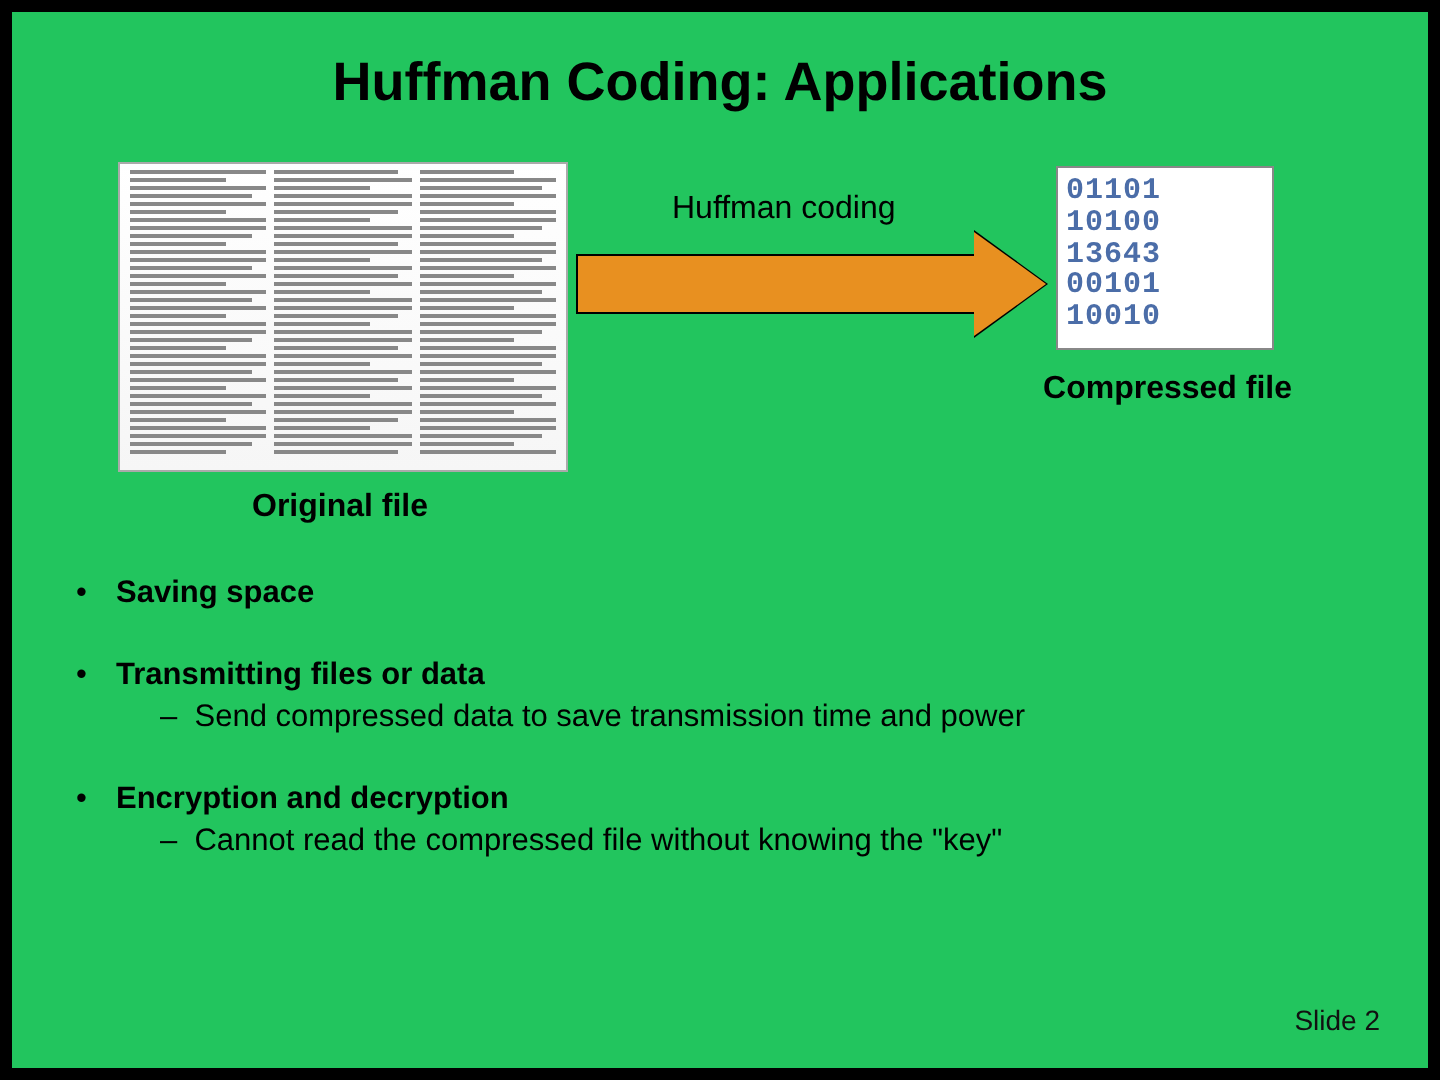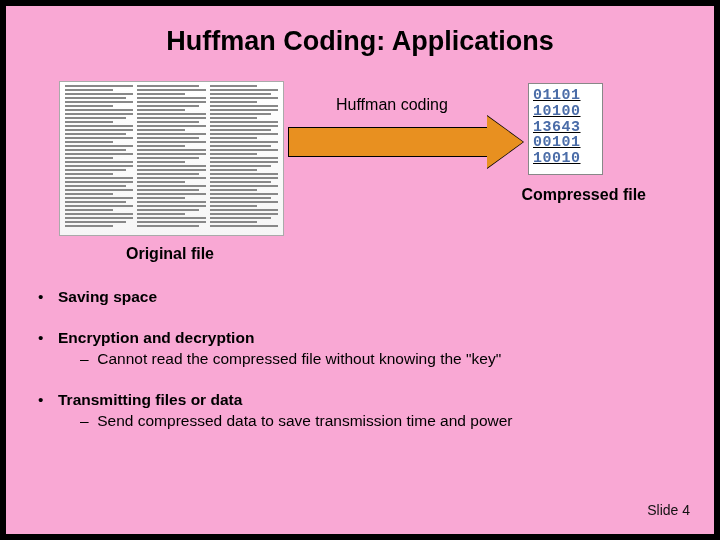--- a/index.html
+++ b/index.html
@@ -7,21 +7,21 @@
     width: 720px;
     height: 540px;
     background: #000;
     font-family: Arial, Helvetica, sans-serif;
     overflow: hidden;
   }
   .slide {
     position: absolute;
     left: 6px; top: 6px;
     width: 708px; height: 528px;
-    background: #f9a8d4;
+    background: #22c55e;
   }
   .title {
     font-size: 27px;
     font-weight: bold;
     text-align: center;
     color: #000;
     padding-top: 20px;
   }
   .diagram {
     position: relative;
@@ -82,26 +82,25 @@
   .arrow-label {
     position: absolute;
     left: 330px; top: 27px;
     font-size: 16px;
     font-weight: normal;
     color: #000;
   }
   .comp-img {
     position: absolute;
     left: 522px; top: 14px;
-    width: 75px; height: 92px;
+    width: 109px; height: 92px;
     border: 1px solid #888;
     background: #fff;
     padding: 4px 2px 0 4px;
     line-height: 1.05;
-    text-decoration: underline;
   }
   .bits {
     font-family: "Courier New", monospace;
     font-size: 15px;
     color: #4b6da8;
     font-weight: bold;
     letter-spacing: 0.5px;
   }
   .comp-label {
     position: absolute;
@@ -292,24 +291,24 @@
     <div class="comp-label">Compressed file</div>
     <div class="orig-label">Original file</div>
 
   </div>
 
   <div class="bullets">
     <div class="bullet">
       <span class="dot">•</span><span class="b1-text">Saving space</span>
     </div>
     <div class="bullet">
+      <span class="dot">•</span><span class="b1-text">Transmitting files or data</span>
+      <div class="sub">–&nbsp; <span>Send compressed data to save transmission time and power</span></div>
+    </div>
+    <div class="bullet">
       <span class="dot">•</span><span class="b1-text">Encryption and decryption</span>
       <div class="sub">–&nbsp; <span>Cannot read the compressed file without knowing the "key"</span></div>
     </div>
-    <div class="bullet">
-      <span class="dot">•</span><span class="b1-text">Transmitting files or data</span>
-      <div class="sub">–&nbsp; <span>Send compressed data to save transmission time and power</span></div>
-    </div>
   </div>
 
-  <div class="slide-num">Slide 4</div>
+  <div class="slide-num">Slide 2</div>
 
 </div>
 
 </body></html>

